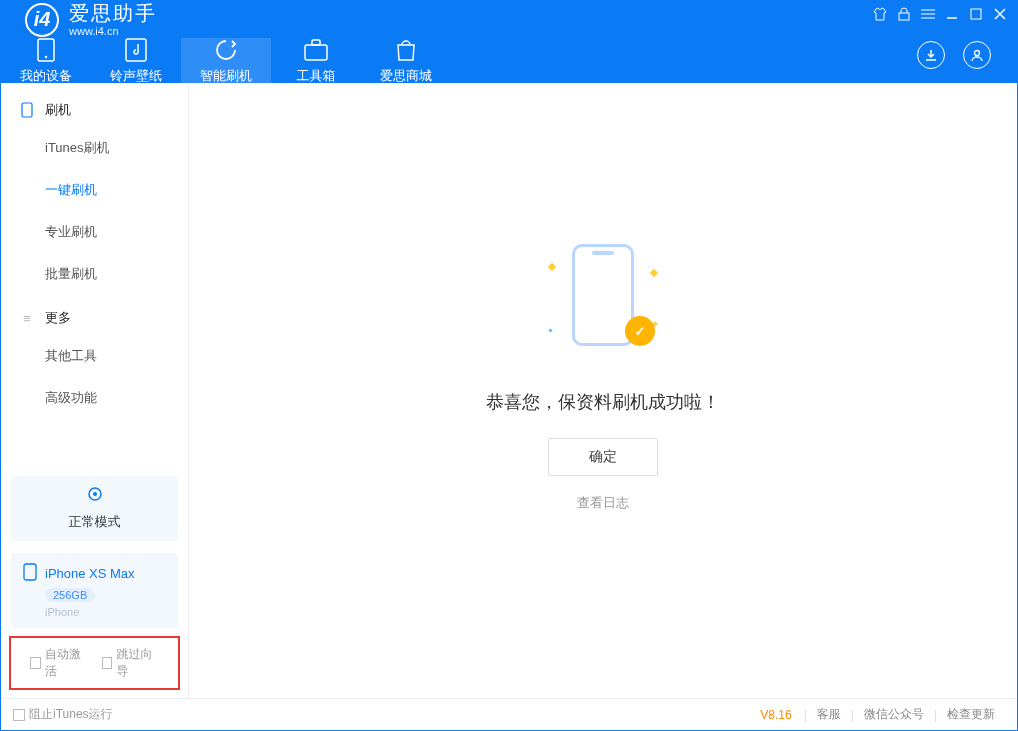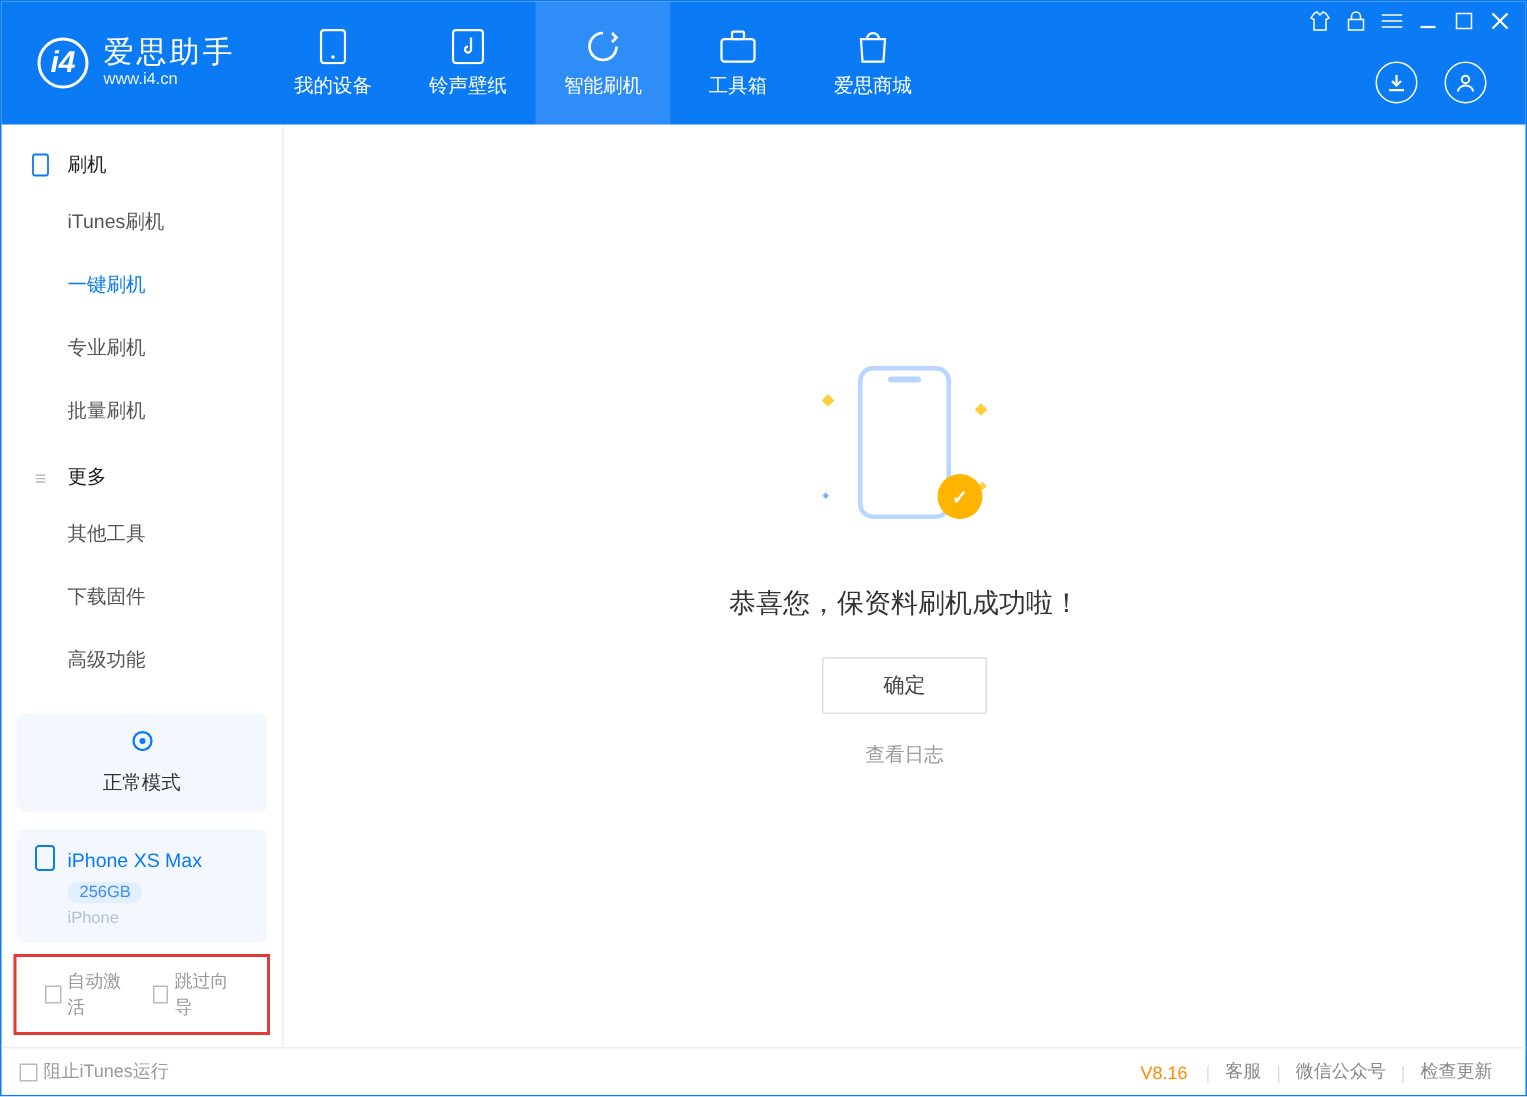--- a/index.html
+++ b/index.html
@@ -1,21 +1,21 @@
 <!DOCTYPE html>
 <html><head>
 <meta charset="utf-8">
 <style>
 * { box-sizing: border-box; margin: 0; padding: 0; }
 body { font-family: "Microsoft YaHei", Arial, sans-serif; font-size: 13px; background: #fff; width: 1018px; height: 731px; overflow: hidden; }
 
 .frame { border: 1px solid #0a7af5; width: 1018px; height: 731px; display: flex; flex-direction: column; }
 
 
-.header { background: #0a7af5; height: 82px; display: flex; align-items: center; color: #fff; position: relative; }
+.header { background: #0a7af5; height: 82px; display: flex; align-items: flex-start; color: #fff; position: relative; flex-direction: column; }
 .logo { display: flex; align-items: center; padding: 0 20px 0 24px; }
 .logo-badge { width: 34px; height: 34px; border: 2px solid #fff; border-radius: 50%; display: flex; align-items: center; justify-content: center; font-size: 20px; font-weight: bold; font-style: italic; margin-right: 10px; }
 .logo-text { line-height: 1.2; }
 .logo-title { font-size: 20px; font-weight: 500; letter-spacing: 2px; }
 .logo-sub { font-size: 11px; opacity: .9; }
 
 .nav { display: flex; height: 100%; }
 .nav-item { width: 90px; display: flex; flex-direction: column; align-items: center; justify-content: center; cursor: pointer; }
 .nav-item.active { background: rgba(255,255,255,.15); }
 .nav-icon { width: 24px; height: 24px; margin-bottom: 5px; display: flex; align-items: center; justify-content: center; }
@@ -200,21 +200,20 @@
           <div class="side-item active">一键刷机</div>
           <div class="side-item">专业刷机</div>
           <div class="side-item">批量刷机</div>
         </div>
         <div class="side-section">
           <div class="side-header">
             <span class="side-hi" style="color:#bbb">≡</span>
             <span>更多</span>
           </div>
           <div class="side-item">其他工具</div>
-          <div class="side-item">下载固件</div>
           <div class="side-item">高级功能</div>
         </div>
       </div>
 
       <div class="mode-card">
         <span><svg width="16" height="16" viewBox="0 0 16 16">
               <circle cx="8" cy="8" r="6" fill="none" stroke="#0a7af5" stroke-width="1.5"></circle>
               <circle cx="8" cy="8" r="2" fill="#0a7af5"></circle>
             </svg></span>
         <span style="color:#333">正常模式</span>

